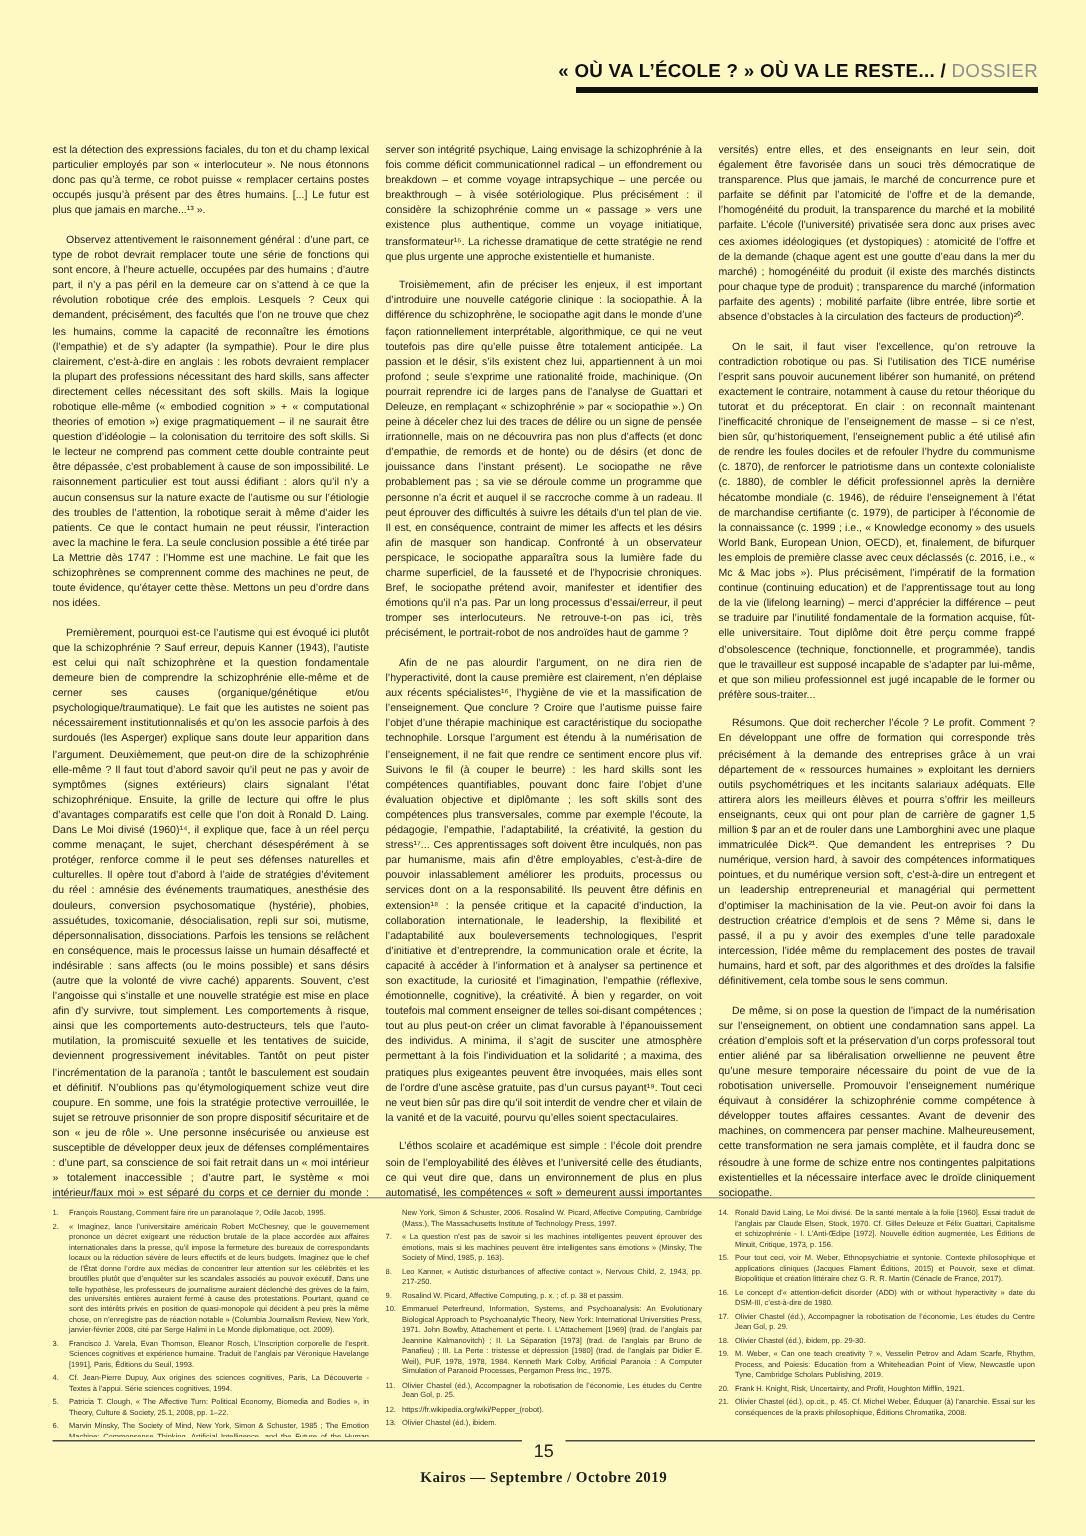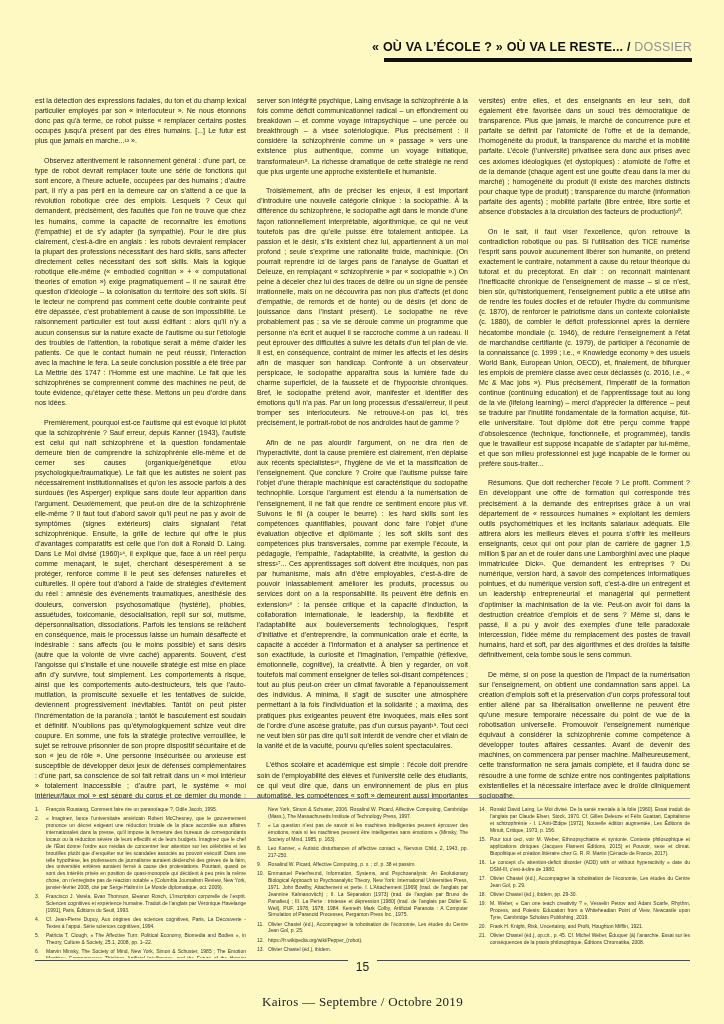--- a/index.html
+++ b/index.html
@@ -36,22 +36,22 @@
   .fn-col{flex:1;min-width:0;font-size:5px;line-height:6.9px;color:#333;overflow:hidden;}
   .fn-item{display:flex;margin-bottom:2.2px;}
   .fn-num{flex:0 0 11px;width:11px;}
   .fn-text{flex:1;text-align:justify;}
   
   .footer{position:absolute;left:35px;right:34px;top:960px;}
   .footer-rule-row{display:flex;align-items:flex-start;gap:8px;}
   .footer-rule-row .line{flex:1;height:1px;background:#4a4a4a;}
   .page-number{font-size:12px;color:#222;}
   .journal{
-    text-align:center;font-family:"Liberation Serif", serif;font-weight:normal;
-    font-size:13px;letter-spacing:.3px;margin-top:20px;color:#222;
+    text-align:center;font-family:"Liberation Serif", serif;font-weight:bold;
+    font-size:10px;letter-spacing:.3px;margin-top:6px;color:#222;
   }
 </style>
 </head>
 <body>
 
 <div class="page">
 
   <div class="header">
     <div class="header-line">
       <span class="strong">« OÙ VA L’ÉCOLE ? » OÙ VA LE RESTE... /</span>

